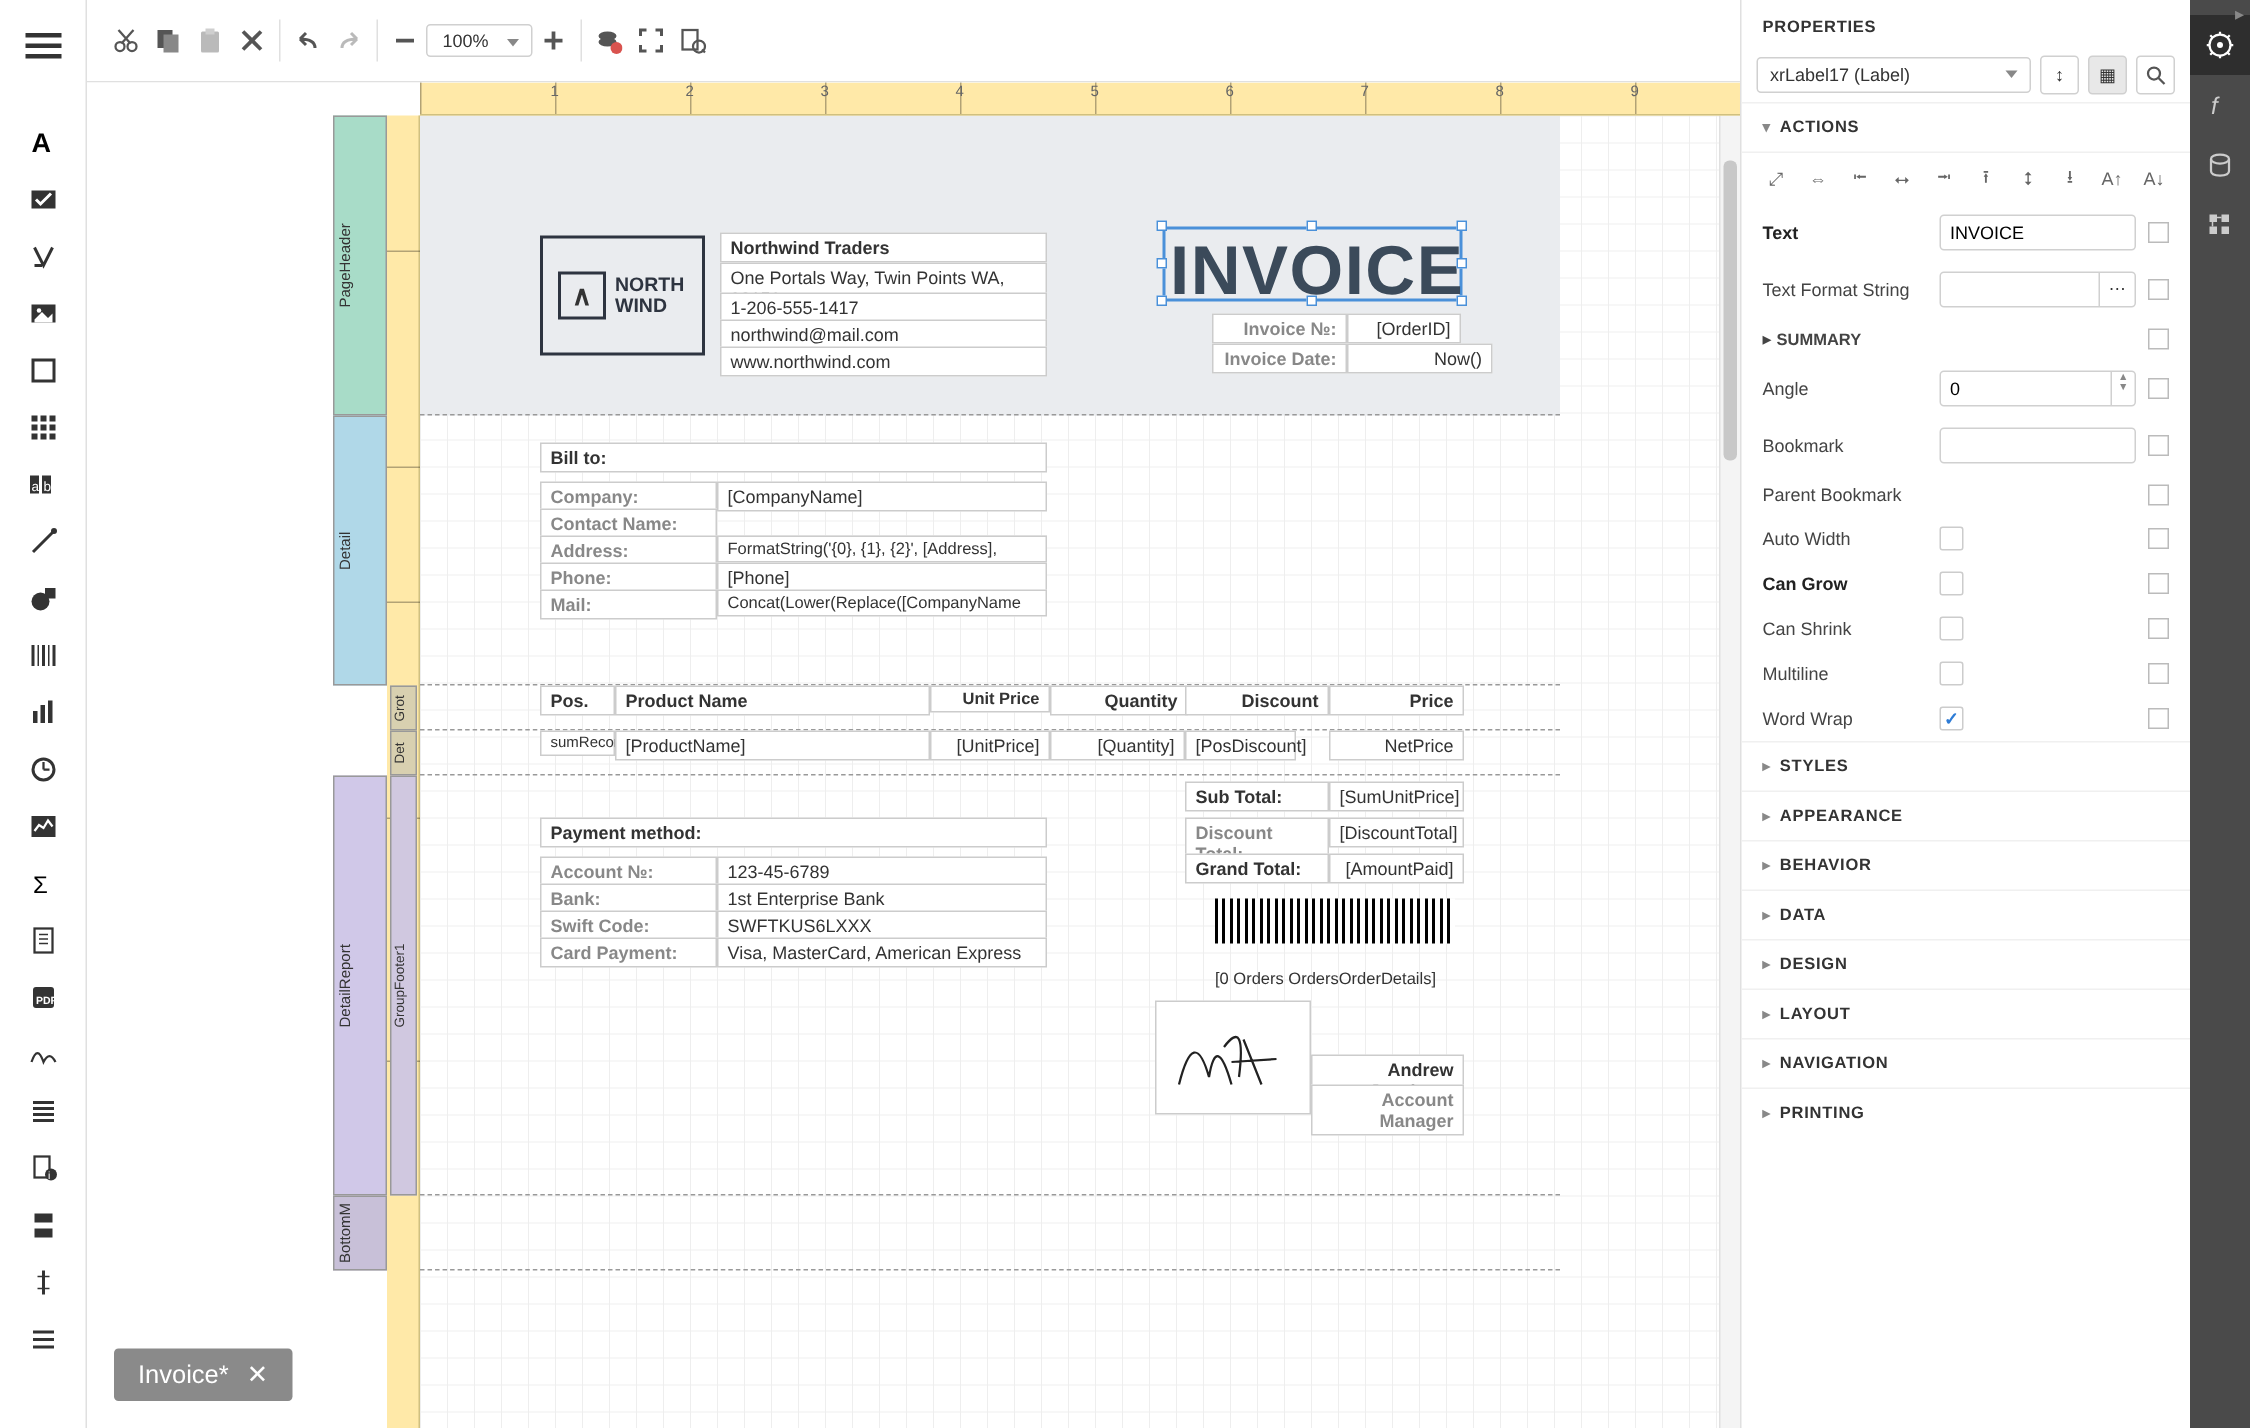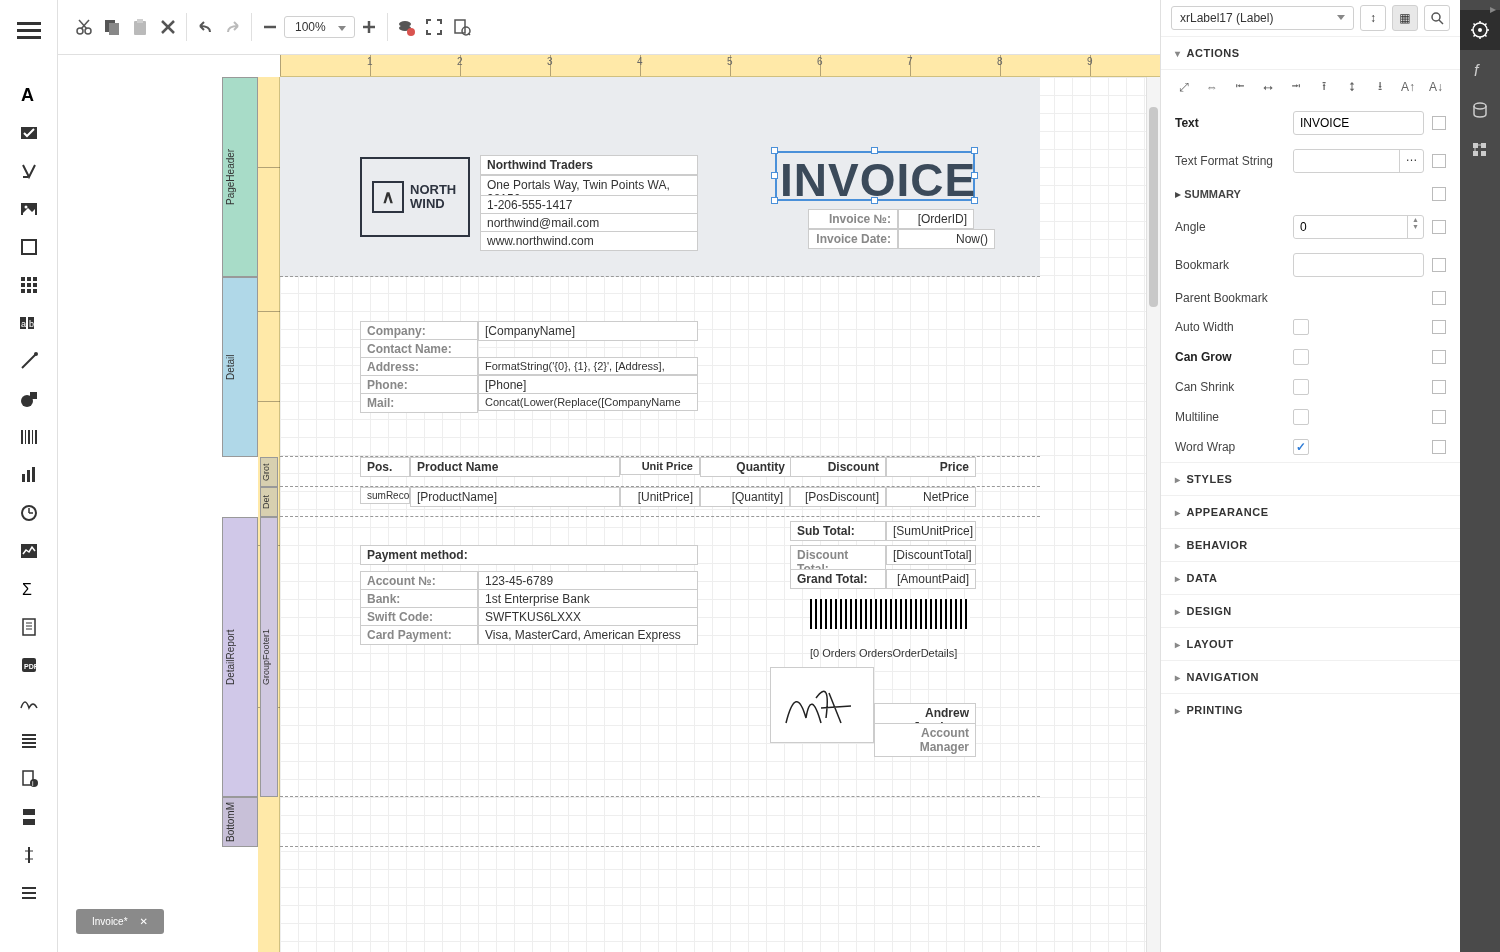--- a/index.html
+++ b/index.html
@@ -36,21 +36,21 @@
 .logo-arrow{width:32px;height:32px;border:2px solid #2e3440;display:flex;align-items:center;justify-content:center;font-size:18px;font-weight:bold}
 .logo-txt{font-size:13px;font-weight:600;line-height:1.1;color:#2e3440}
 .cell{border:1px solid #ccc;padding:2px 6px;font-size:12px;background:#fff;position:absolute}
 .cell.lbl{color:#888;font-weight:600}
 .invoice-title{position:absolute;font-size:46px;font-weight:700;color:#3b4a5a;letter-spacing:1px}
 .selbox{border:2px solid #4a90d9}
 .selhandle{position:absolute;width:7px;height:7px;background:#fff;border:1px solid #4a90d9}
 .barcode{position:absolute;background:repeating-linear-gradient(90deg,#000 0 2px,#fff 2px 5px);height:30px}
 .sig{position:absolute;border:1px solid #ccc;background:#fff}
 .tabbar{position:absolute;bottom:18px;left:18px}
-.tab{background:#8a8a8a;color:#fff;border-radius:3px;padding:7px 16px;font-size:10px;display:flex;align-items:center;gap:12px}
+.tab{background:#8a8a8a;color:#fff;border-radius:3px;padding:7px 16px;font-size:17px;display:flex;align-items:center;gap:12px}
 .tab .x{cursor:pointer}
 .props{width:300px;border-left:1px solid #e0e0e0;background:#fff;display:flex;flex-direction:column;font-size:12px}
 .props-h{padding:12px 14px 8px;font-weight:700;font-size:11px;letter-spacing:.5px;color:#333}
 .props-row{display:flex;align-items:center;padding:5px 10px;gap:6px}
 .props-row .sel{flex:1;border:1px solid #d0d0d0;border-radius:3px;padding:4px 22px 4px 8px;position:relative;background:#fff}
 .props-row .sel::after{content:"";position:absolute;right:8px;top:8px;border-left:4px solid transparent;border-right:4px solid transparent;border-top:5px solid #888}
 .iconbtn{width:26px;height:26px;border:1px solid #d0d0d0;border-radius:3px;display:flex;align-items:center;justify-content:center;cursor:pointer;background:#fff}
 .iconbtn.active{background:#e8e8e8}
 .group-h{padding:10px 14px;border-top:1px solid #f0f0f0;font-size:11px;font-weight:700;letter-spacing:.5px;display:flex;align-items:center;gap:6px;cursor:pointer}
 .group-h::before{content:"▸";font-size:10px;color:#888}
@@ -394,20 +394,21 @@
             <div class="selhandle" style="top:120px;left:491px"></div>
             <div class="selhandle" style="top:120px;left:591px"></div>
             <div class="selhandle" style="top:120px;left:691px"></div>
             <div class="cell lbl" style="top:132px;left:528px;width:90px;text-align:right">Invoice №:</div>
             <div class="cell" style="top:132px;left:618px;width:76px;text-align:right">[OrderID]</div>
             <div class="cell lbl" style="top:152px;left:528px;width:90px;text-align:right">Invoice Date:</div>
             <div class="cell" style="top:152px;left:618px;width:97px;text-align:right">Now()</div>
           </div>
 
           <div class="section" style="height:180px">
+            <div class="cell" style="top:18px;left:80px;width:338px;font-weight:600">Bill to:</div>
             <div class="cell lbl" style="top:44px;left:80px;width:118px">Company:</div>
             <div class="cell" style="top:44px;left:198px;width:220px">[CompanyName]</div>
             <div class="cell lbl" style="top:62px;left:80px;width:118px">Contact Name:</div>
             <div class="cell" style="top:80px;left:198px;width:220px">[ContactName]</div>
             <div class="cell lbl" style="top:80px;left:80px;width:118px">Address:</div>
             <div class="cell" style="top:80px;left:198px;width:220px;font-size:11px">FormatString('{0}, {1}, {2}', [Address],</div>
             <div class="cell lbl" style="top:98px;left:80px;width:118px">Phone:</div>
             <div class="cell" style="top:98px;left:198px;width:220px">[Phone]</div>
             <div class="cell lbl" style="top:116px;left:80px;width:118px">Mail:</div>
             <div class="cell" style="top:116px;left:198px;width:220px;font-size:11px">Concat(Lower(Replace([CompanyName</div>
@@ -420,21 +421,21 @@
             <div class="cell" style="top:0;left:420px;width:92px;font-weight:600;text-align:right">Quantity</div>
             <div class="cell" style="top:0;left:510px;width:96px;font-weight:600;text-align:right">Discount</div>
             <div class="cell" style="top:0;left:606px;width:90px;font-weight:600;text-align:right">Price</div>
           </div>
 
           <div class="section" style="height:30px">
             <div class="cell" style="top:0;left:80px;width:50px;font-size:10px;line-height:1.1">sumRecordNumber</div>
             <div class="cell" style="top:0;left:130px;width:210px">[ProductName]</div>
             <div class="cell" style="top:0;left:340px;width:80px;text-align:right">[UnitPrice]</div>
             <div class="cell" style="top:0;left:420px;width:90px;text-align:right">[Quantity]</div>
-            <div class="cell" style="top:0;left:510px;width:96px;text-align:right">[PosDiscount]</div>
+            <div class="cell" style="top:0;left:510px;width:74px;text-align:right">[PosDiscount]</div>
             <div class="cell" style="top:0;left:606px;width:90px;text-align:right">NetPrice</div>
           </div>
 
           <div class="section" style="height:280px">
             <div class="cell" style="top:4px;left:510px;width:96px;font-weight:600">Sub Total:</div>
             <div class="cell" style="top:4px;left:606px;width:90px;text-align:right">[SumUnitPrice]</div>
             <div class="cell lbl" style="top:28px;left:510px;width:96px">Discount Total:</div>
             <div class="cell" style="top:28px;left:606px;width:90px;text-align:right">[DiscountTotal]</div>
             <div class="cell" style="top:52px;left:510px;width:96px;font-weight:600">Grand Total:</div>
             <div class="cell" style="top:52px;left:606px;width:90px;text-align:right">[AmountPaid]</div>
@@ -472,20 +473,21 @@
       <div class="tabbar">
         <div class="tab">
           <span>Invoice*</span>
           <span class="x">✕</span>
         </div>
       </div>
     </div>
   </div>
 
   <div class="props">
+    <div class="props-h">PROPERTIES</div>
     <div class="props-row">
       <div class="sel">xrLabel17 (Label)</div>
       <div class="iconbtn">↕</div>
       <div class="iconbtn active">▦</div>
       <div class="iconbtn">
           <svg width="14" height="14">
             <circle cx="6" cy="6" r="4" fill="none" stroke="#555" stroke-width="1.5"></circle>
             <line x1="9" y1="9" x2="13" y2="13" stroke="#555" stroke-width="1.5"></line>
           </svg>
         </div>

